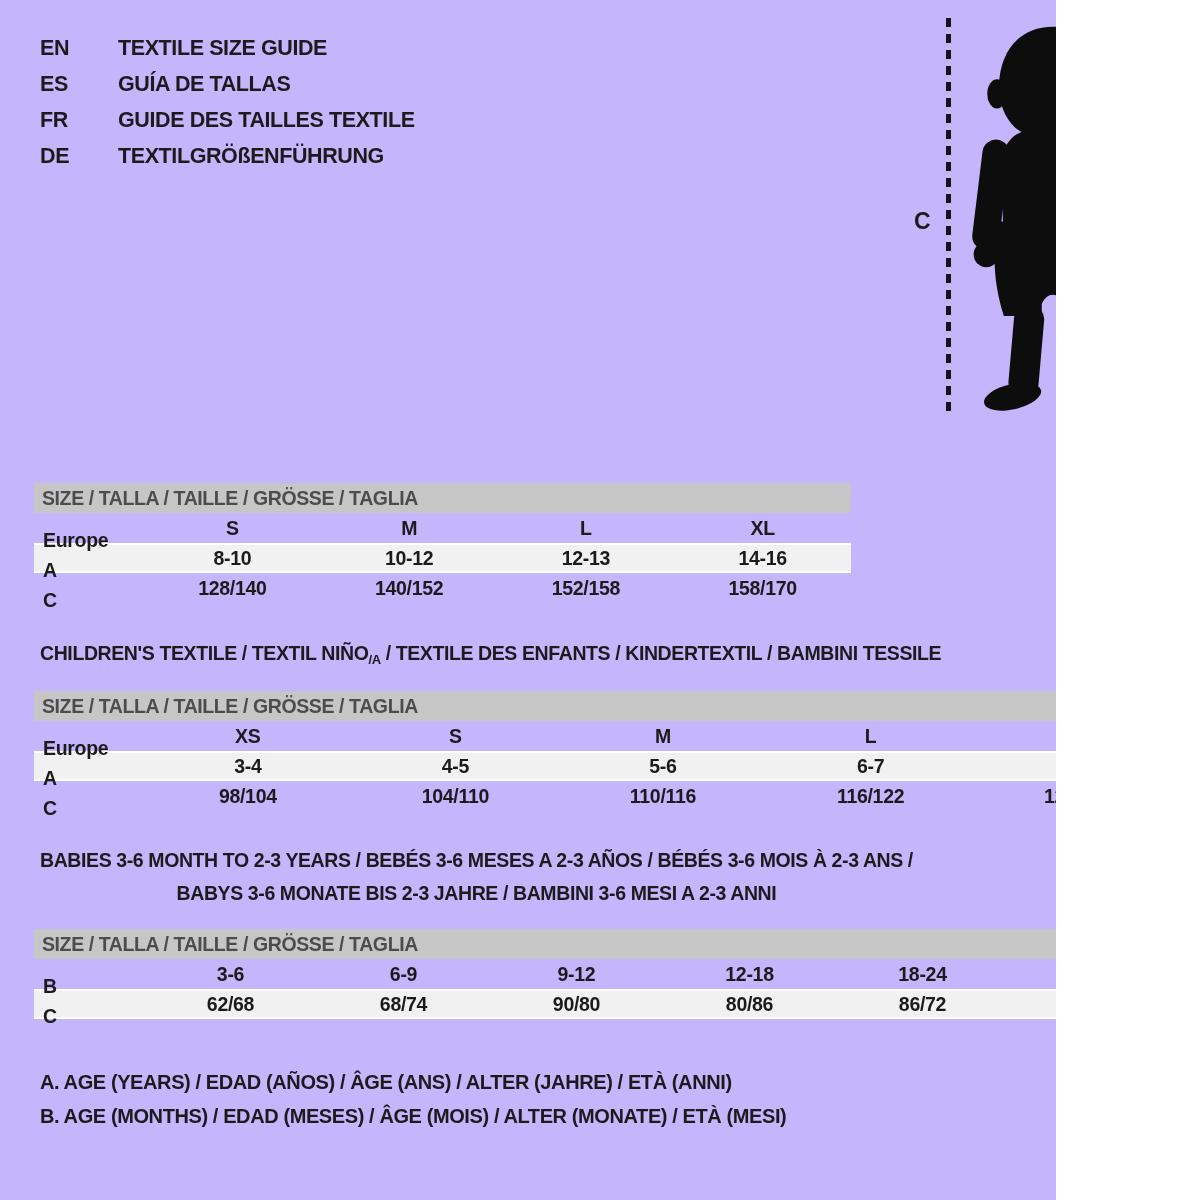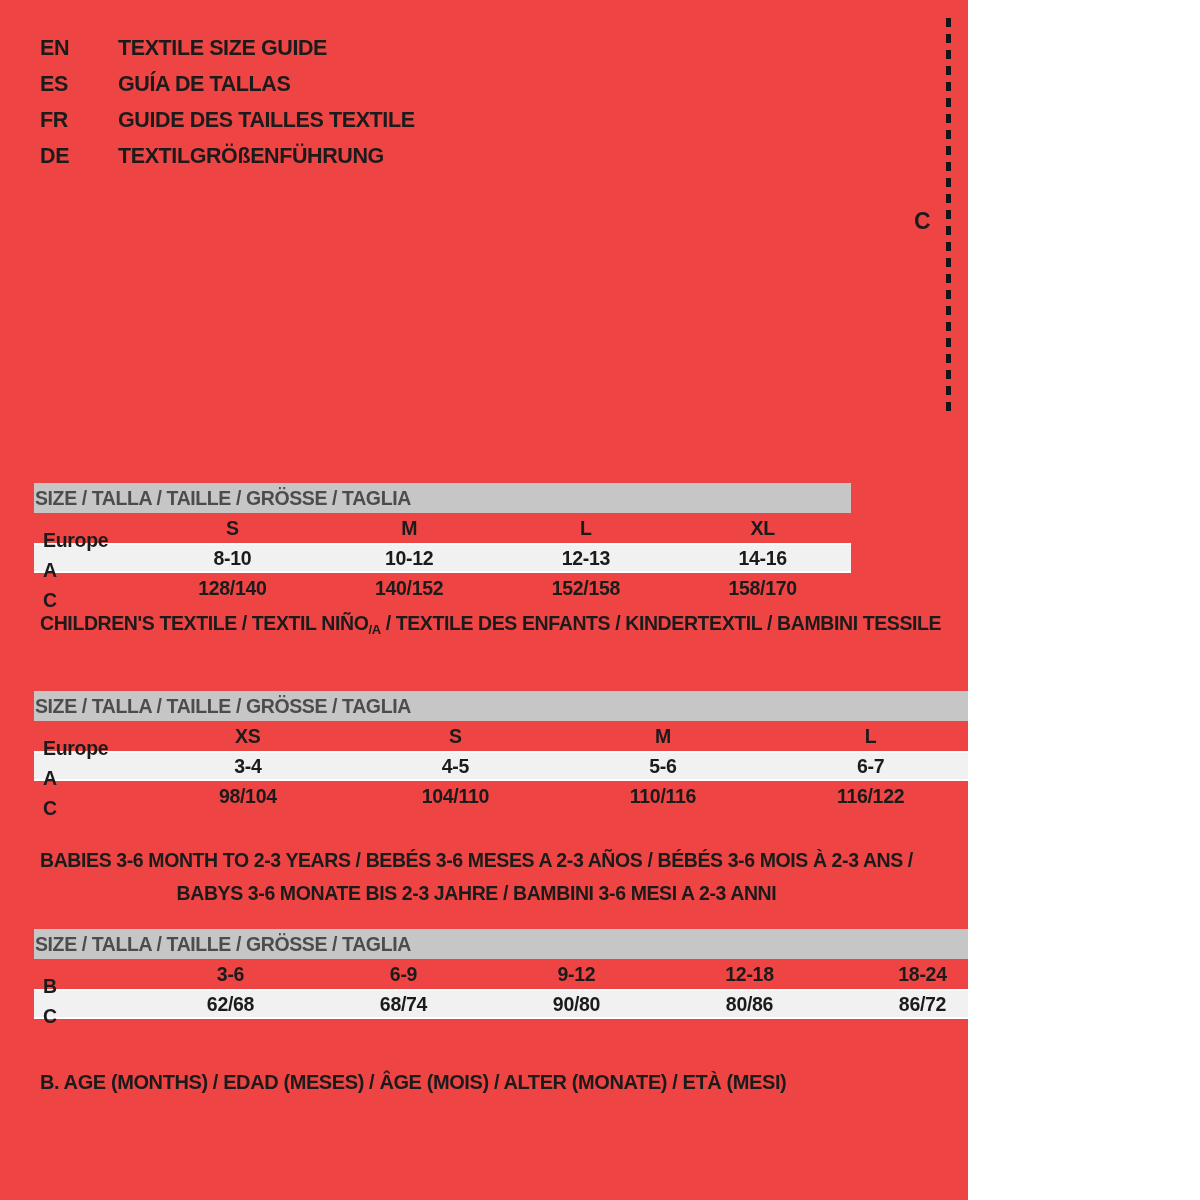--- a/index.html
+++ b/index.html
@@ -3,51 +3,51 @@
 <meta charset="utf-8">
 <style>
   * { margin:0; padding:0; box-sizing:border-box; }
   html,body { background:#ffffff; }
   body {
     width:1200px; height:1200px;
     font-family:"Liberation Sans", sans-serif;
     font-weight:700;
     color:#1b1b1b;
   }
-  .canvas { position:relative; width:968px; height:1200px; overflow:hidden; background:#ef4444; }
+  .canvas { position:relative; width:1056px; height:1200px; overflow:hidden; background:#c4b5fd; }
 
   
   .languages { position:absolute; left:40px; top:30px; }
   .lang-row { display:flex; align-items:center; height:36px; font-size:21.5px; letter-spacing:-0.4px; }
   .lang-code { width:78px; }
 
   
   .height-line {
     position:absolute; left:946px; top:18px; width:5px; height:398px;
     background:repeating-linear-gradient(to bottom, #151515 0 9px, transparent 9px 16px);
   }
   .figure-label { position:absolute; left:914px; top:208px; font-size:23px; }
   .silhouette { position:absolute; left:960px; top:20px; }
 
   
   .section-title { position:absolute; left:40px; font-size:19.5px; letter-spacing:-0.4px; white-space:nowrap; }
   .title-sub { font-size:13px; vertical-align:-4px; }
   #s1-title { top:434px; }
-  #s2-title { top:612px; }
+  #s2-title { top:642px; }
   #s3-title { top:844px; line-height:33px;text-align:center; }
 
   
   .sg-table { position:absolute; left:34px; }
   #t1 { top:483px; width:817px; }
   #t2 { top:691px; width:1148px; }
   #t3 { top:929px; width:1148px; }
   .size-bar {
     height:30px; line-height:30px;
     background:#c6c6c6; color:#4c4c4c;
-    padding-left:1px; font-size:19.5px; letter-spacing:-0.4px;
+    padding-left:8px; font-size:19.5px; letter-spacing:-0.4px;
   }
   .trow { display:flex; height:30px; line-height:30px; font-size:19.5px; letter-spacing:-0.3px; }
   .trow.shaded { background:#f1f1f1; box-shadow: inset 0 2px 0 #ffffff, inset 0 -2px 0 #ffffff; }
   .tlabel { width:110px; padding-left:9px;margin-top:12px; }
   .tcell { flex:1; text-align:center; }
 
   
   .notes { position:absolute; left:40px; top:1066px; font-size:20px; line-height:33.5px; letter-spacing:-0.4px; }
 </style>
 </head>
@@ -179,16 +179,17 @@
       <div class="tcell">62/68</div>
       <div class="tcell">68/74</div>
       <div class="tcell">90/80</div>
       <div class="tcell">80/86</div>
       <div class="tcell">86/72</div>
       <div class="tcell">92/98</div>
     </div>
   </div>
 
   <div class="notes">
+    <div>A. AGE (YEARS) / EDAD (AÑOS) / ÂGE (ANS) / ALTER (JAHRE) / ETÀ (ANNI)</div>
     <div>B. AGE (MONTHS) / EDAD (MESES) / ÂGE (MOIS) / ALTER (MONATE) / ETÀ (MESI)</div>
   </div>
 
 </div>
 
 </body></html>

